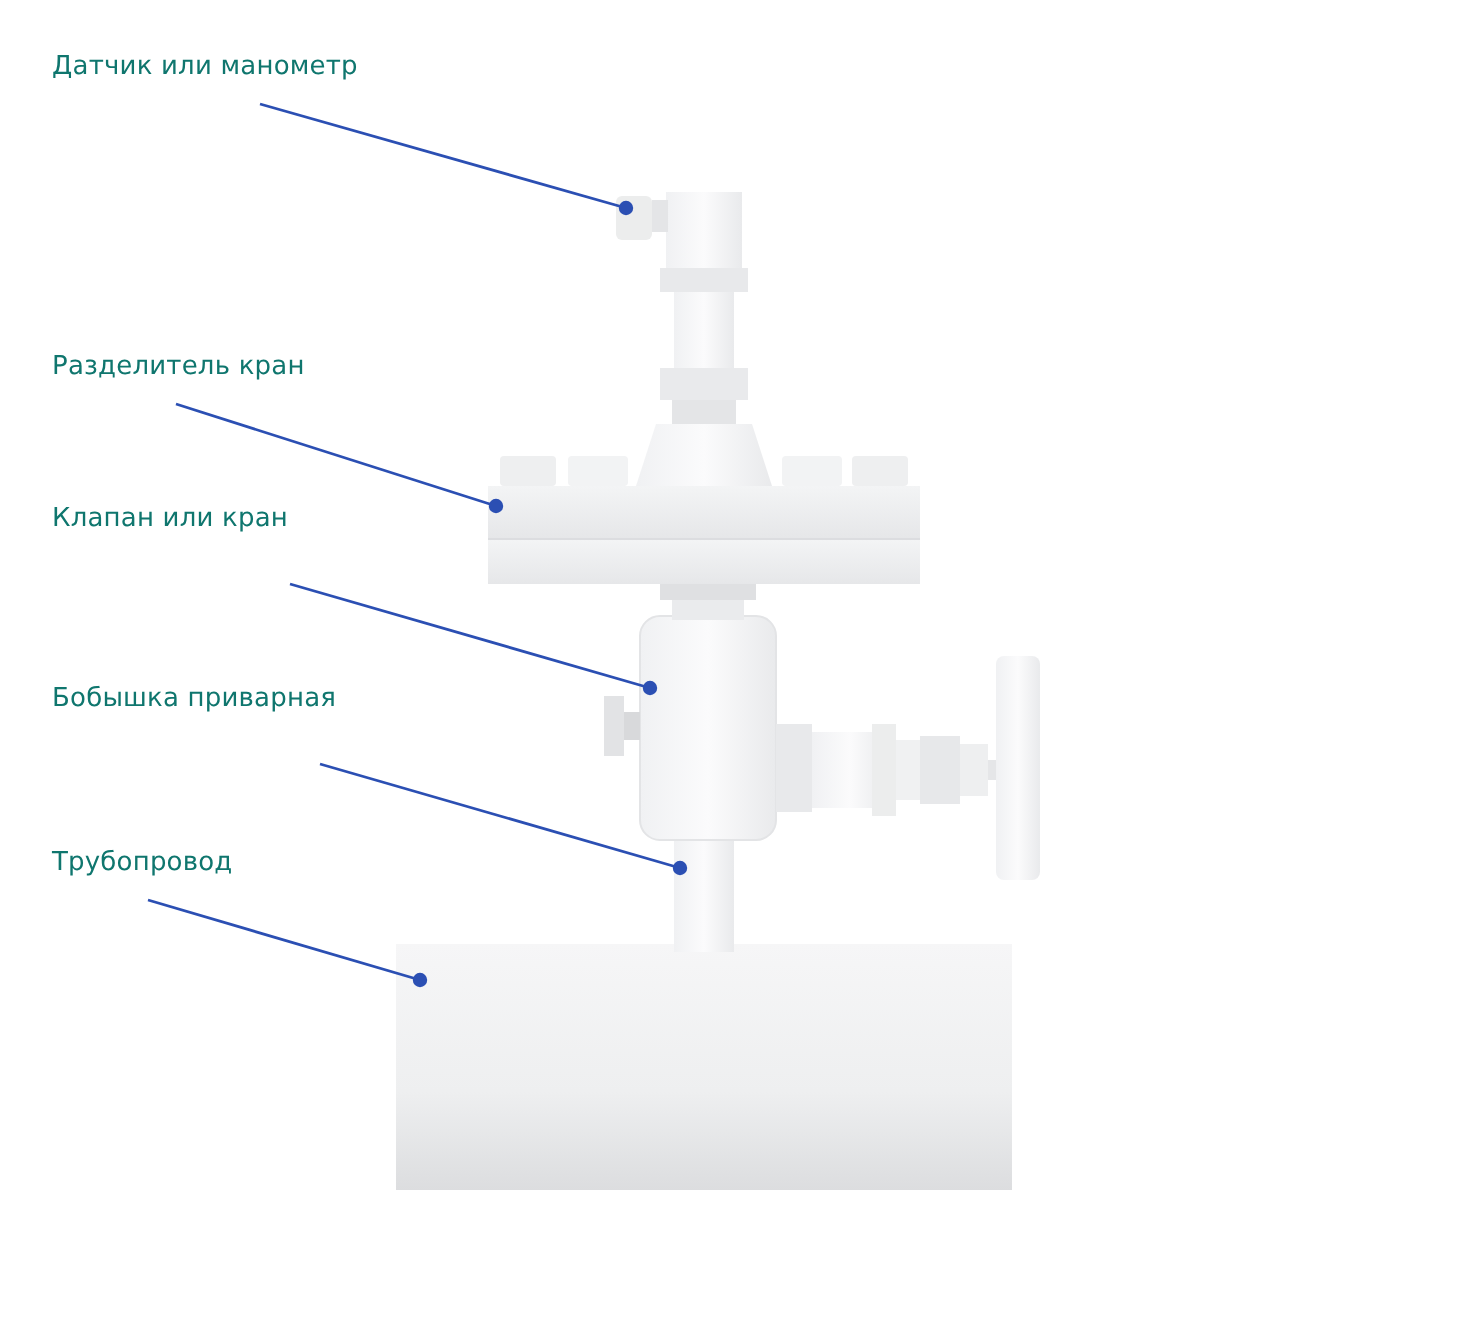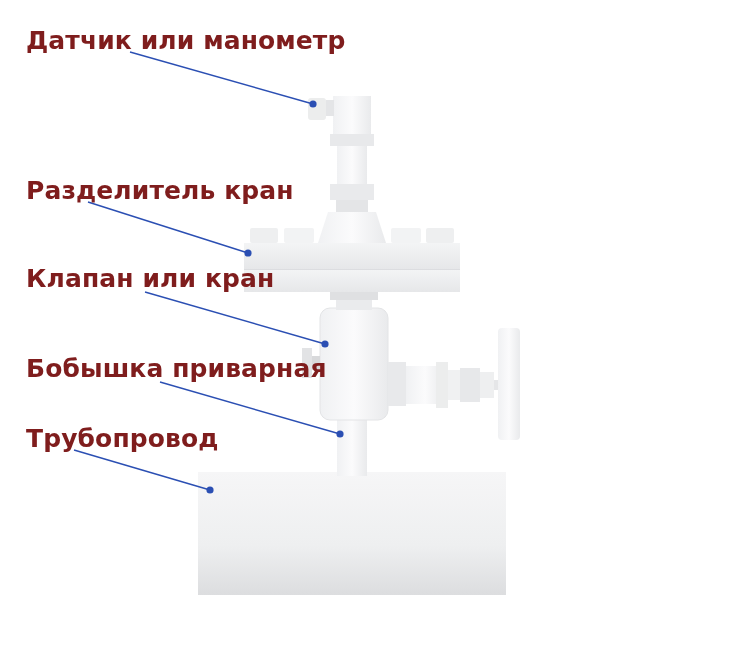--- a/index.html
+++ b/index.html
@@ -1,19 +1,19 @@
 <!DOCTYPE html>
 <html><head>
   <meta charset="utf-8">
   <style>
     html, body { margin: 0; padding: 0; background: #ffffff; }
     body { width: 741px; height: 665px; position: relative; overflow: hidden;
            font-family: "DejaVu Sans", sans-serif; }
-    .label { position: absolute; font-size: 25px; color: #7f1d1d; letter-spacing: 0.1px;
-             font-weight: 700; white-space: nowrap; }
+    .label { position: absolute; font-size: 13px; color: #0f766e; letter-spacing: 0.1px;
+             font-weight: 400; white-space: nowrap; }
     svg.diagram { position: absolute; left: 0; top: 0; }
   </style>
 </head>
 <body>
 
 <svg class="diagram" width="741" height="665" viewBox="0 0 741 665">
   <defs>
     <linearGradient id="gBody" x1="0" y1="0" x2="1" y2="0">
       <stop offset="0" stop-color="#f0f1f3"></stop>
       <stop offset="0.5" stop-color="#fbfbfc"></stop>
@@ -87,15 +87,15 @@
       <circle cx="325" cy="344" r="3.6" fill="#2b4fb3"></circle>
       <line x1="160" y1="382" x2="340" y2="434" stroke="#2b4fb3" stroke-width="1.4"></line>
       <circle cx="340" cy="434" r="3.6" fill="#2b4fb3"></circle>
       <line x1="74" y1="450" x2="210" y2="490" stroke="#2b4fb3" stroke-width="1.4"></line>
       <circle cx="210" cy="490" r="3.6" fill="#2b4fb3"></circle>
     </g>
 </svg>
 
 <div class="label" style="left:26px;top:26px;">Датчик или манометр</div>
 <div class="label" style="left:26px;top:176px;">Разделитель кран</div>
-<div class="label" style="left:26px;top:264px;">Клапан или кран</div>
-<div class="label" style="left:26px;top:354px;">Бобышка приварная</div>
+<div class="label" style="left:26px;top:252px;">Клапан или кран</div>
+<div class="label" style="left:26px;top:342px;">Бобышка приварная</div>
 <div class="label" style="left:26px;top:424px;">Трубопровод</div>
 
 </body></html>

